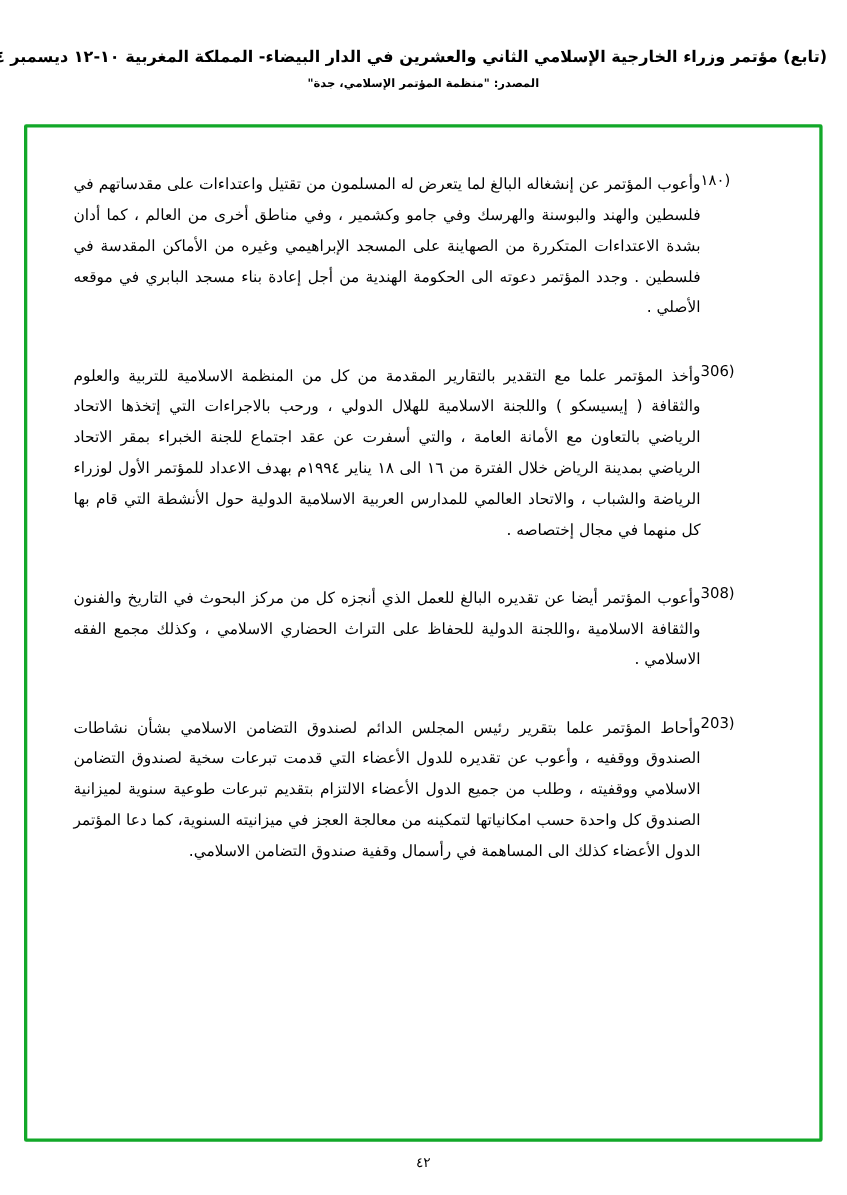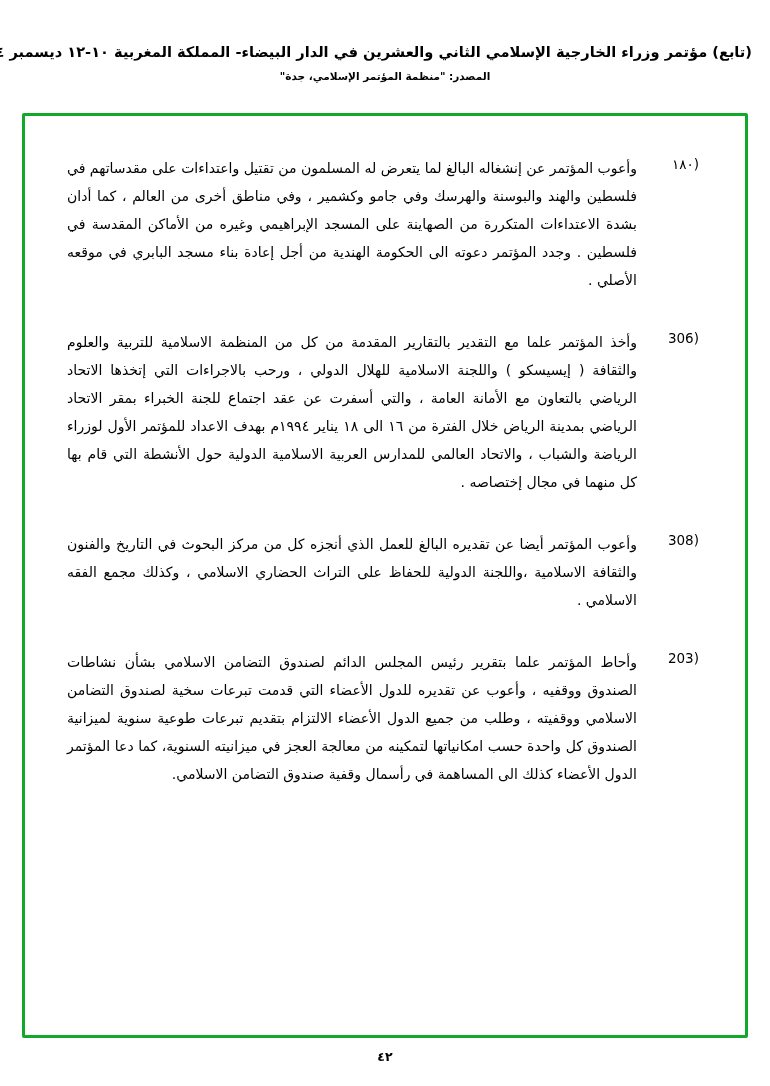--- a/index.html
+++ b/index.html
@@ -65,21 +65,21 @@
   
   .clause {
     display: flex;
     flex-direction: row;
     align-items: flex-start;
     direction: rtl;
     margin-bottom: 34px;
   }
   .clause-num {
     flex: 0 0 62px;
-    text-align: right;
+    text-align: left;
     padding-top: 2px;
     font-size: 13.5px;
     font-family: "DejaVu Sans", sans-serif;
     direction: rtl;
     white-space: nowrap;
   }
   .clause-body {
     flex: 1 1 auto;
     font-size: 14px;
     line-height: 2.0;
@@ -94,21 +94,21 @@
   .c4 { margin-top: 24px; }
 
   
   .footer {
     position: absolute;
     left: 0;
     right: 0;
     bottom: 22px;
     text-align: center;
     font-size: 12.5px;
-    font-weight: bold;
+    font-weight: normal;
     direction: rtl;
   }
 </style>
 </head>
 <body>
 
 <div class="page">
 
   <div class="header">
     <div class="header-title">(تابع) مؤتمر وزراء الخارجية الإسلامي الثاني والعشرين في الدار البيضاء- المملكة المغربية ١٠-١٢ ديسمبر ١٩٩٤-البيان الختامي</div>

